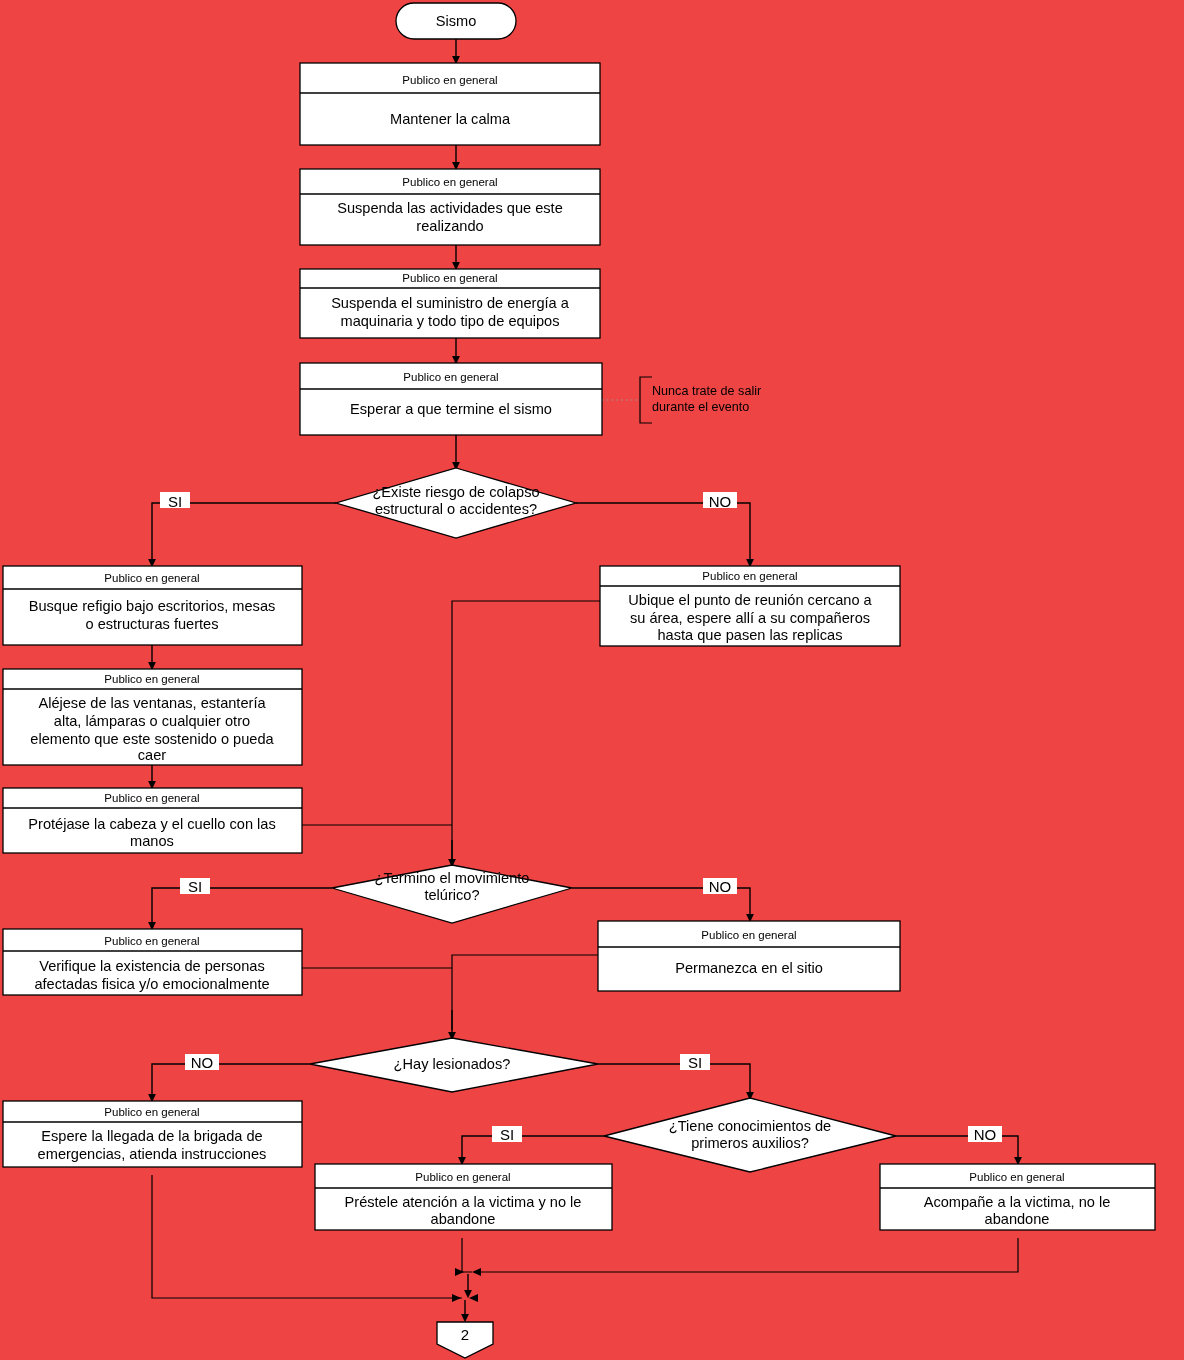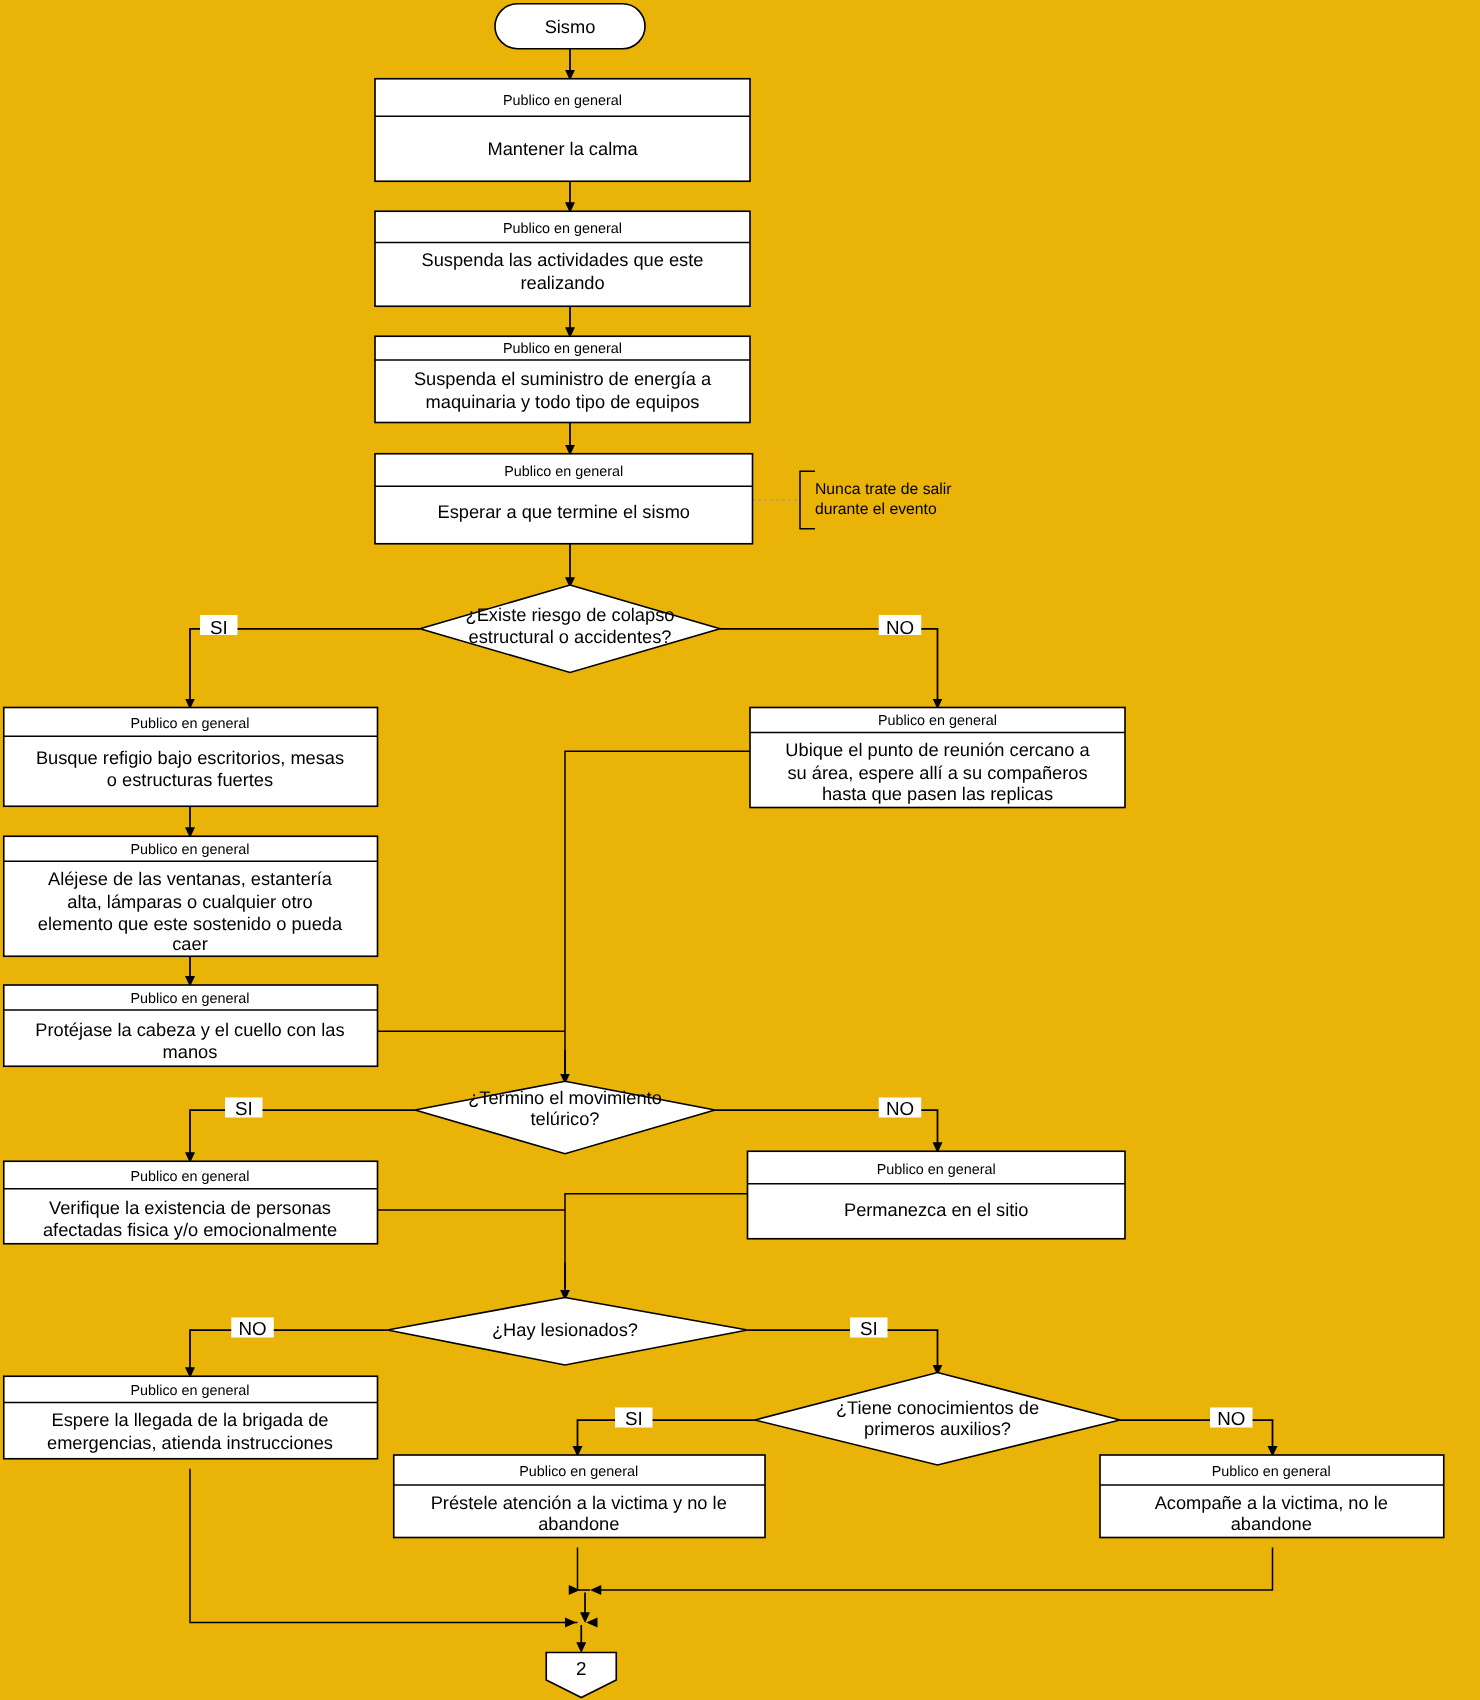--- a/index.html
+++ b/index.html
@@ -1,17 +1,17 @@
 <!DOCTYPE html>
 <html><head>
 <meta charset="utf-8">
 <style>
   html,body{margin:0;padding:0;background:#ffffff;}
   body{font-family:"Liberation Sans","DejaVu Sans",sans-serif;}
-  #canvas{position:relative;width:1184px;height:1360px;background:#eab308;overflow:hidden;}
+  #canvas{position:relative;width:1184px;height:1360px;background:#ef4444;overflow:hidden;}
   svg{position:absolute;left:0;top:0;width:1184px;height:1360px;}
   .line{stroke:#000;stroke-width:1.4;fill:none;}
   .thin{stroke:#000;stroke-width:1.2;fill:none;}
   .dotted{stroke:#999;stroke-width:1.2;fill:none;stroke-dasharray:1.6 3.2;}
   .shape{fill:#fff;stroke:#000;stroke-width:1.3;}
   .divider{stroke:#000;stroke-width:1.3;}
   .txt{font-family:"Liberation Sans","DejaVu Sans",sans-serif;fill:#000;}
   .role{font-size:11.5px;text-anchor:middle;}
   .body14{font-size:14.6px;text-anchor:middle;}
   .dlabel{font-size:14.6px;text-anchor:middle;}

